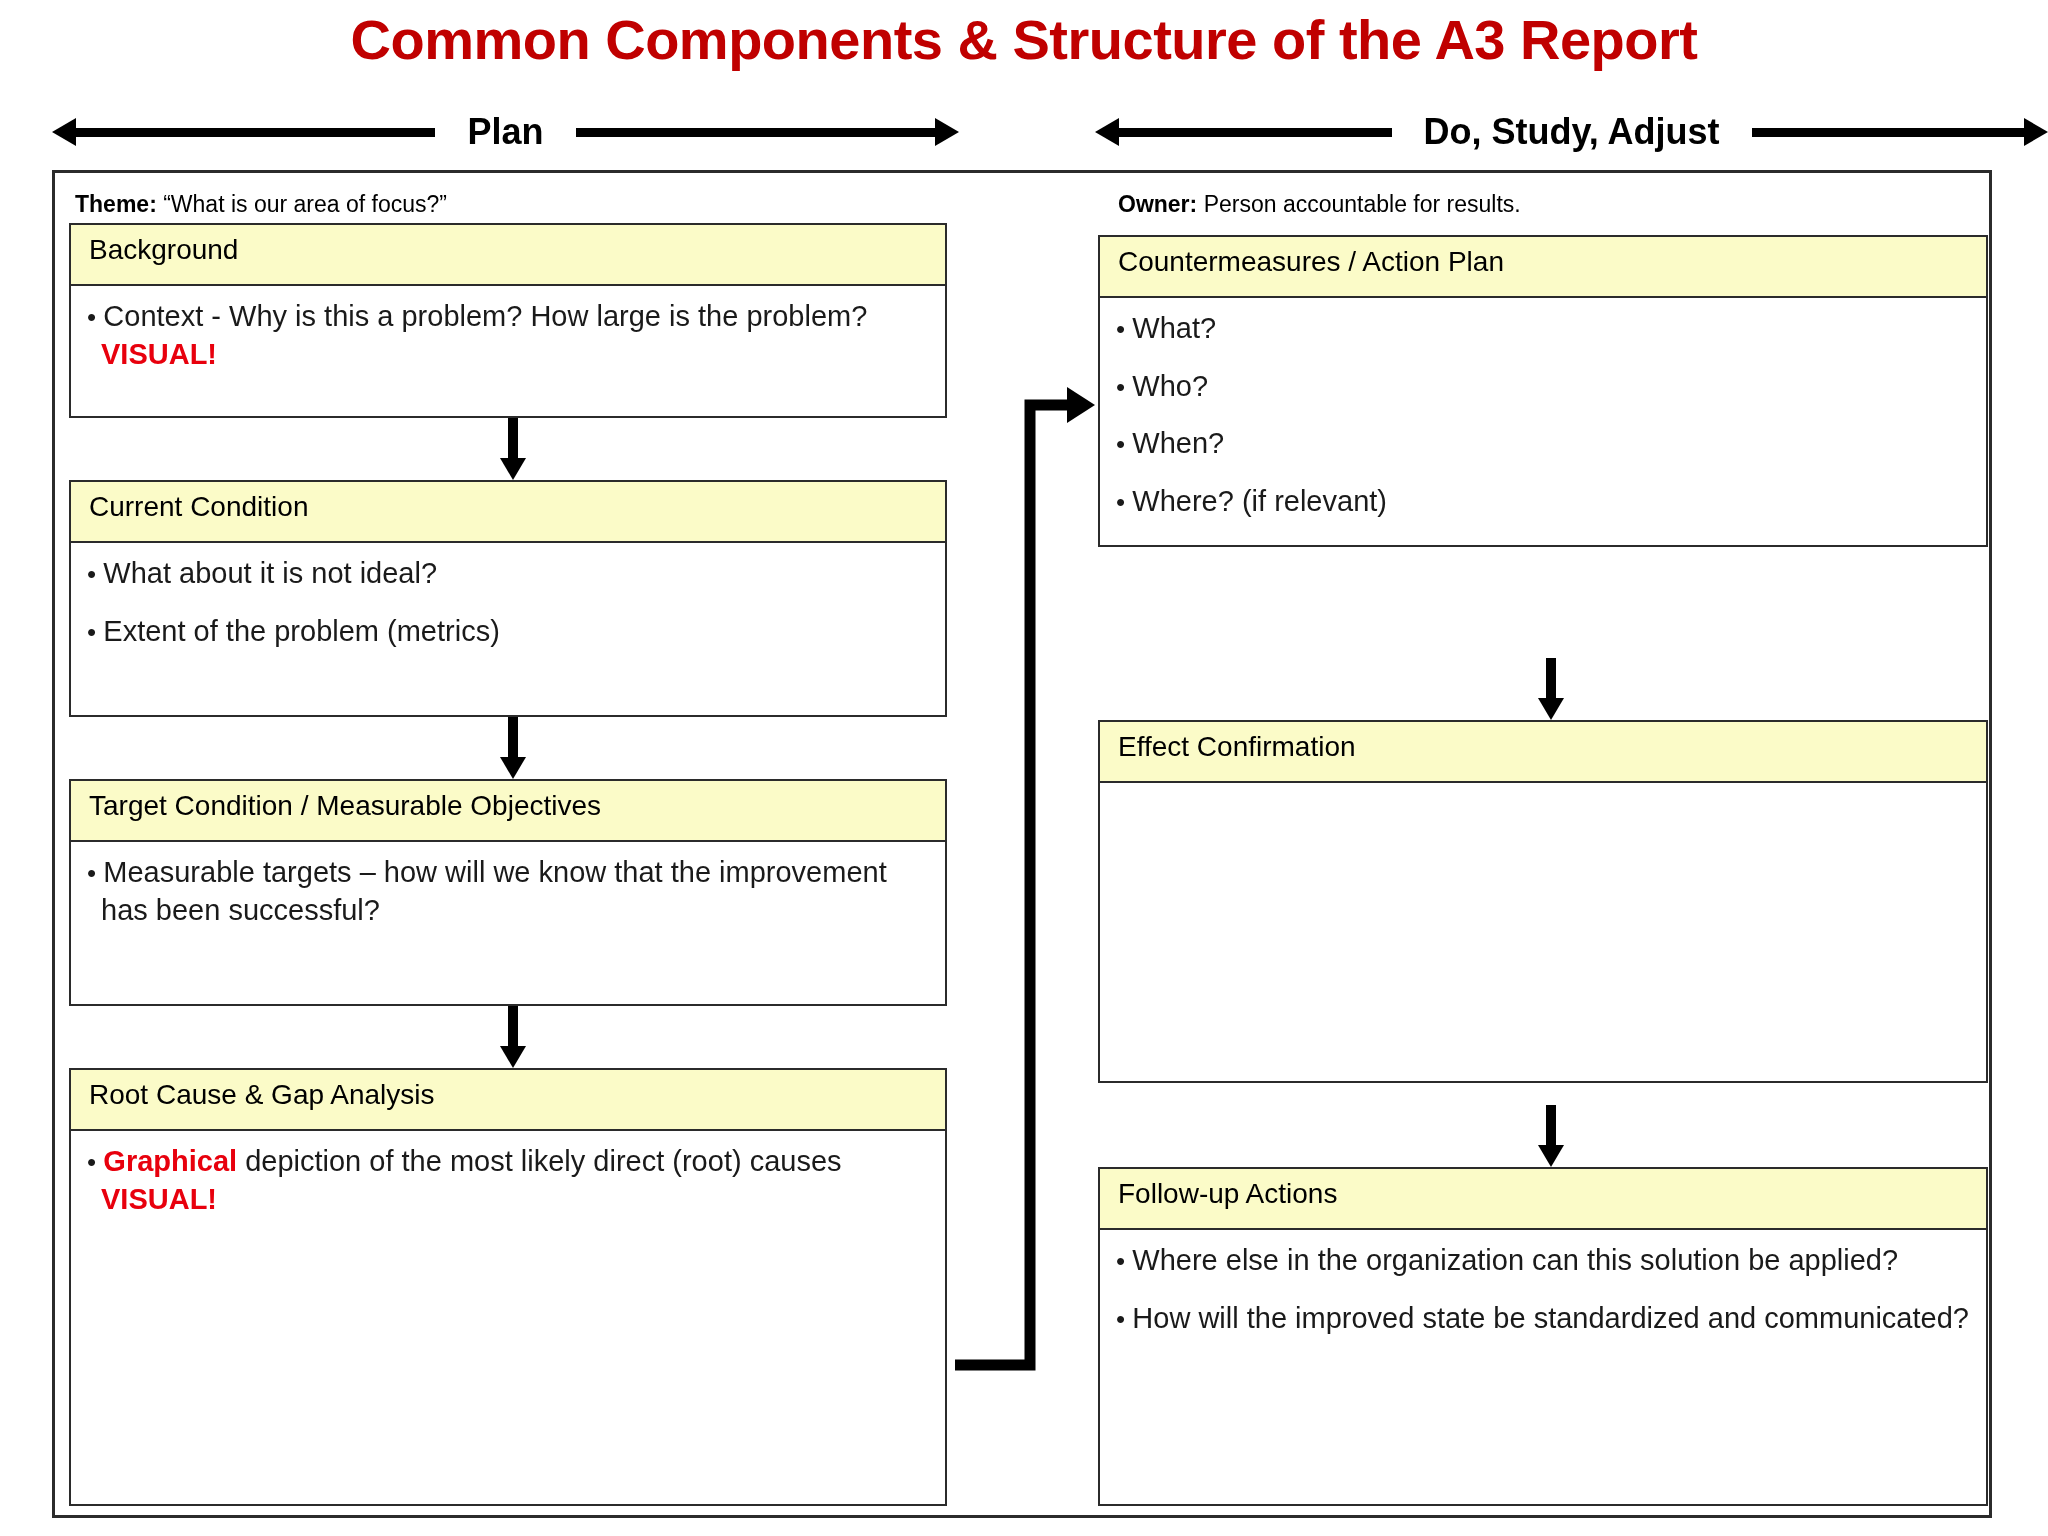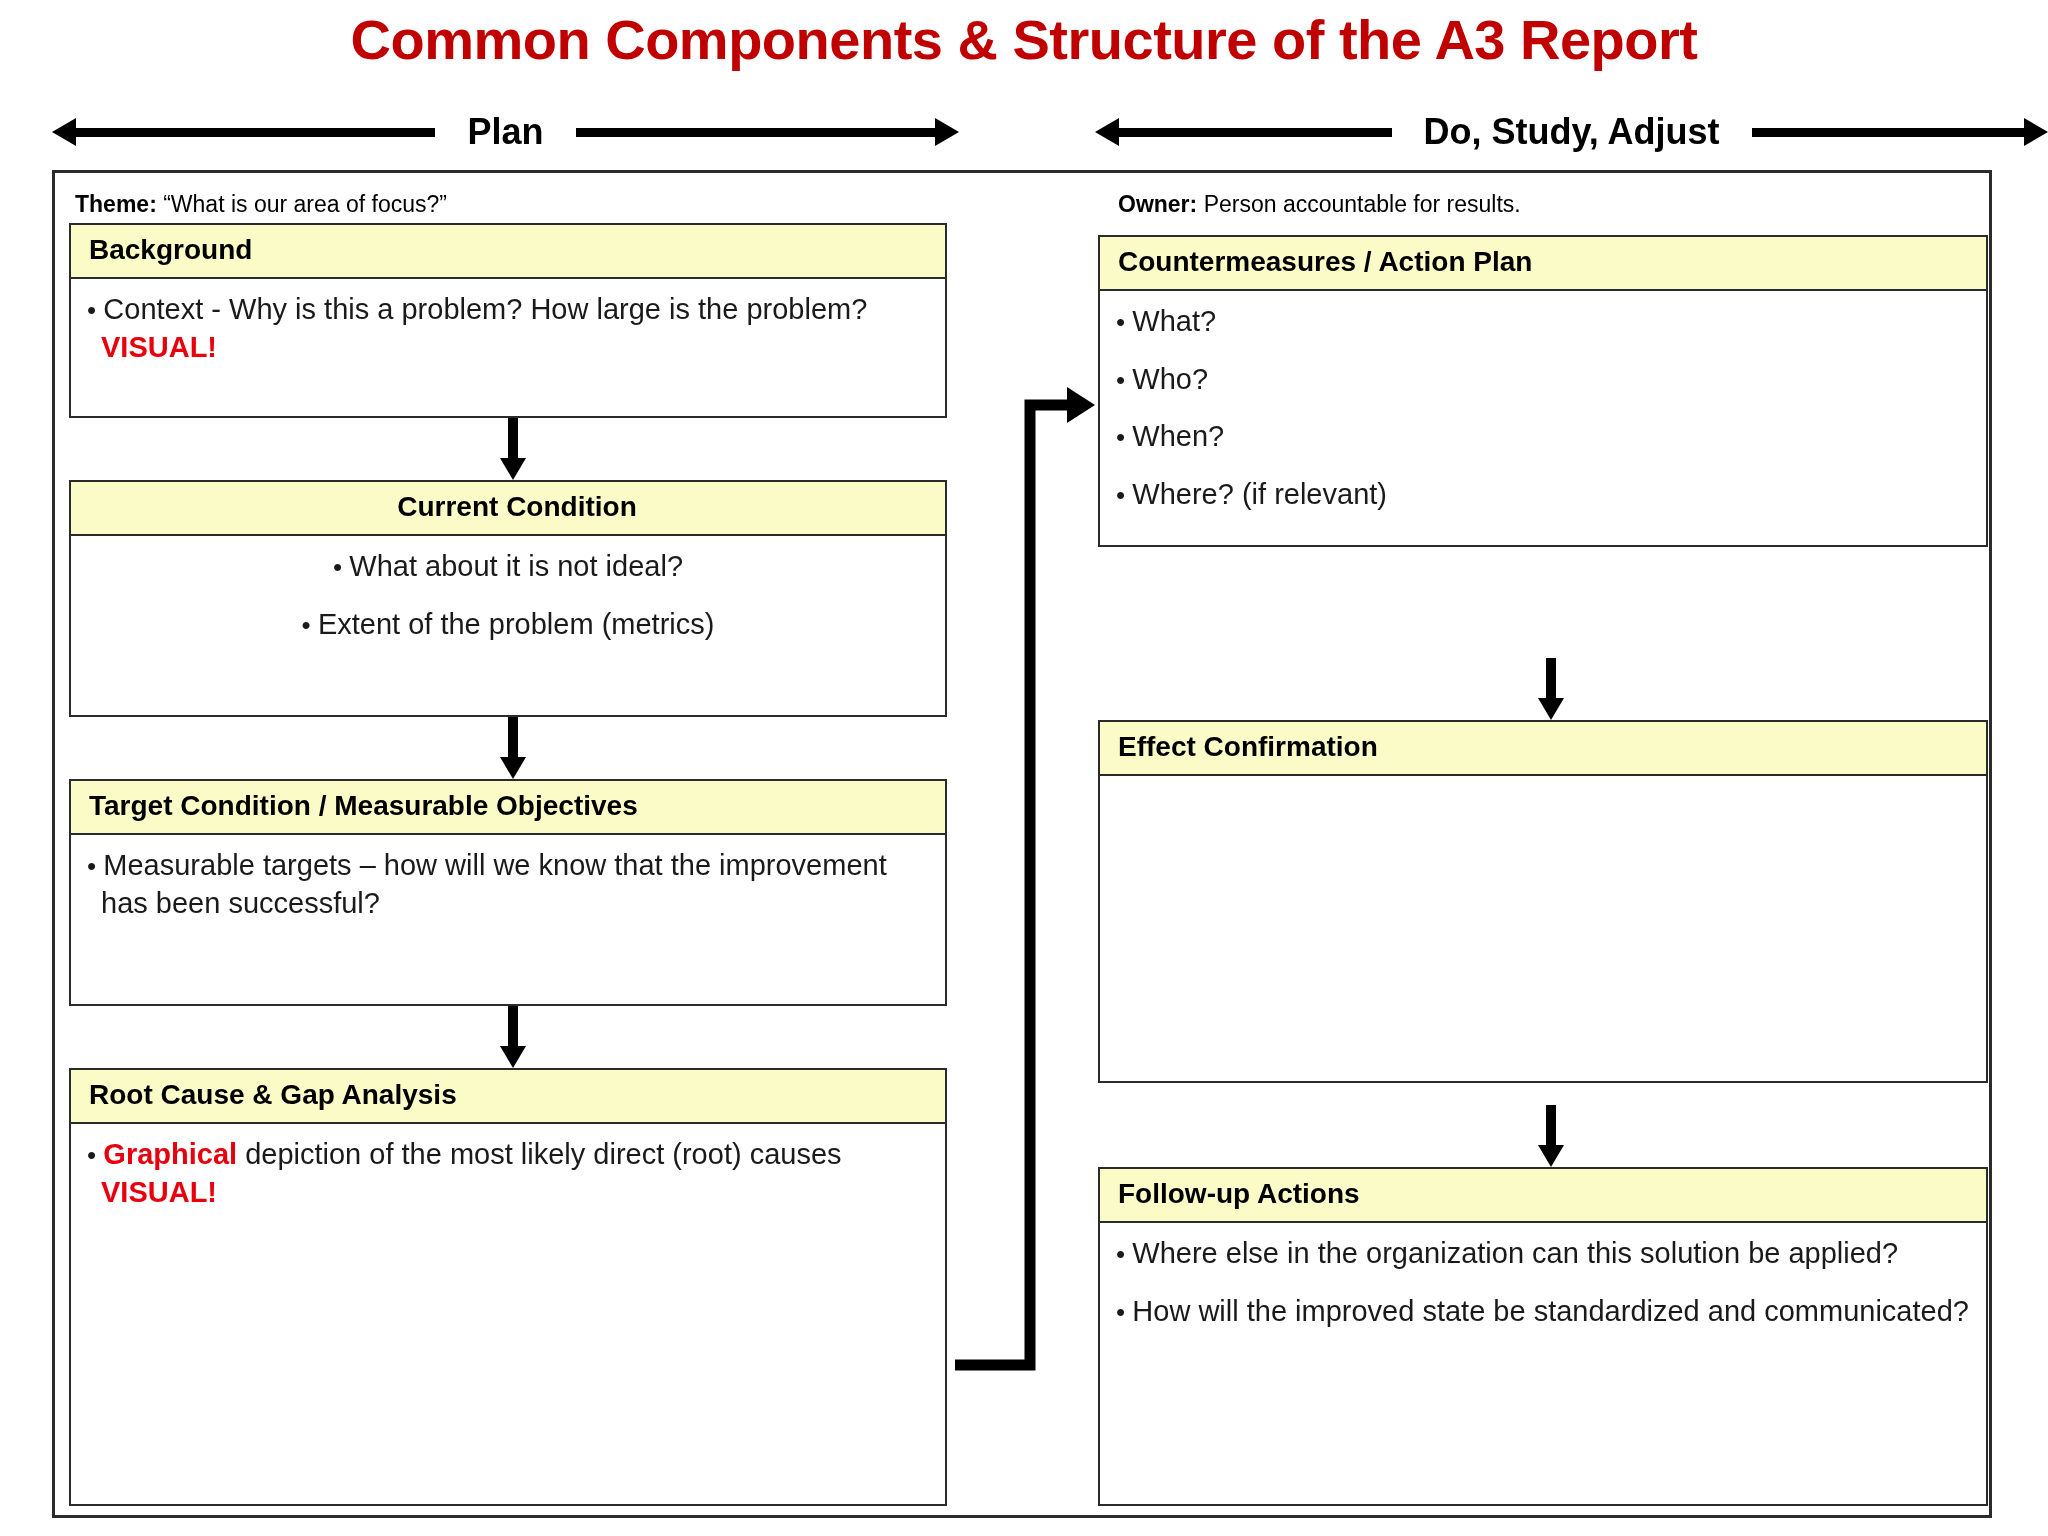--- a/index.html
+++ b/index.html
@@ -108,23 +108,23 @@
   .section {
     position: absolute;
     box-sizing: border-box;
     border: 2px solid #2b2b2b;
     background: #fff;
   }
   .section-title {
     background: #FBFBC8;
     border-bottom: 2px solid #2b2b2b;
     font-size: 28px;
-    font-weight: bold;
+    font-weight: normal;
     color: #000;
-    padding: 9px 0 11px 18px;
+    padding: 9px 0 18px 18px;
     box-sizing: border-box;
     white-space: nowrap;
   }
   .section-body {
     padding: 12px 16px 10px 16px;
   }
   .bullet {
     font-size: 29px;
     line-height: 1.30;
     color: #1a1a1a;
@@ -212,21 +212,21 @@
       <div class="section-body">
           <p class="bullet"><span class="dot">• </span><span>Context - Why is this a problem? How large is the problem?  </span><span class="red">VISUAL!</span></p>
         </div>
     </div>
 
     <div class="arrow-v" style="left:445px; top:245px; height:62px;">
       <div class="shaft" style="height:40px;"></div>
         <div class="head"></div>
     </div>
 
-    <div class="section" style="left:14px; top:307px; width:878px; height:237px;text-align:center;">
+    <div class="section" style="left:14px; top:307px; width:878px; height:237px;">
       <div class="section-title">Current Condition</div>
       <div class="section-body">
           <p class="bullet"><span class="dot">• </span><span>What about it is not ideal?</span></p>
           <p class="bullet"><span class="dot">• </span><span>Extent of the problem (metrics)</span></p>
         </div>
     </div>
 
     <div class="arrow-v" style="left:445px; top:544px; height:62px;">
       <div class="shaft" style="height:40px;"></div>
         <div class="head"></div>

